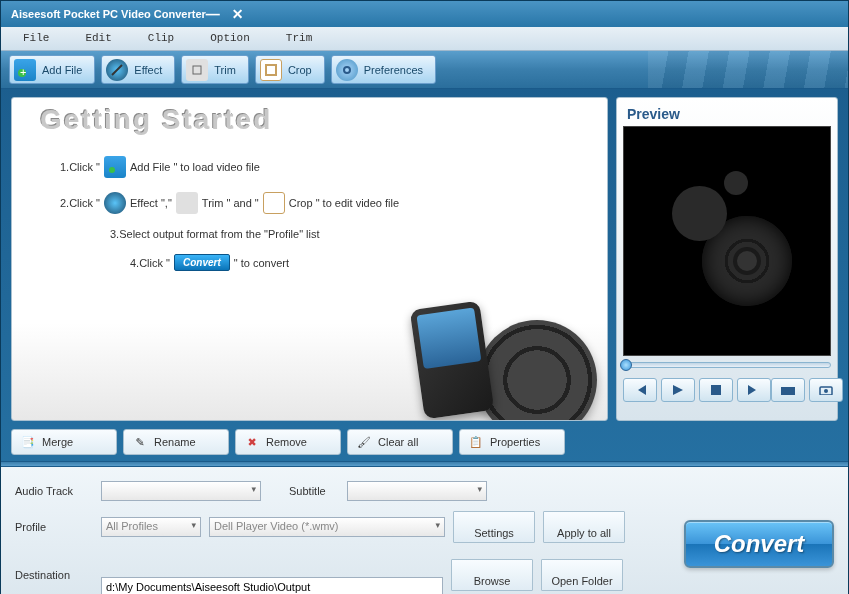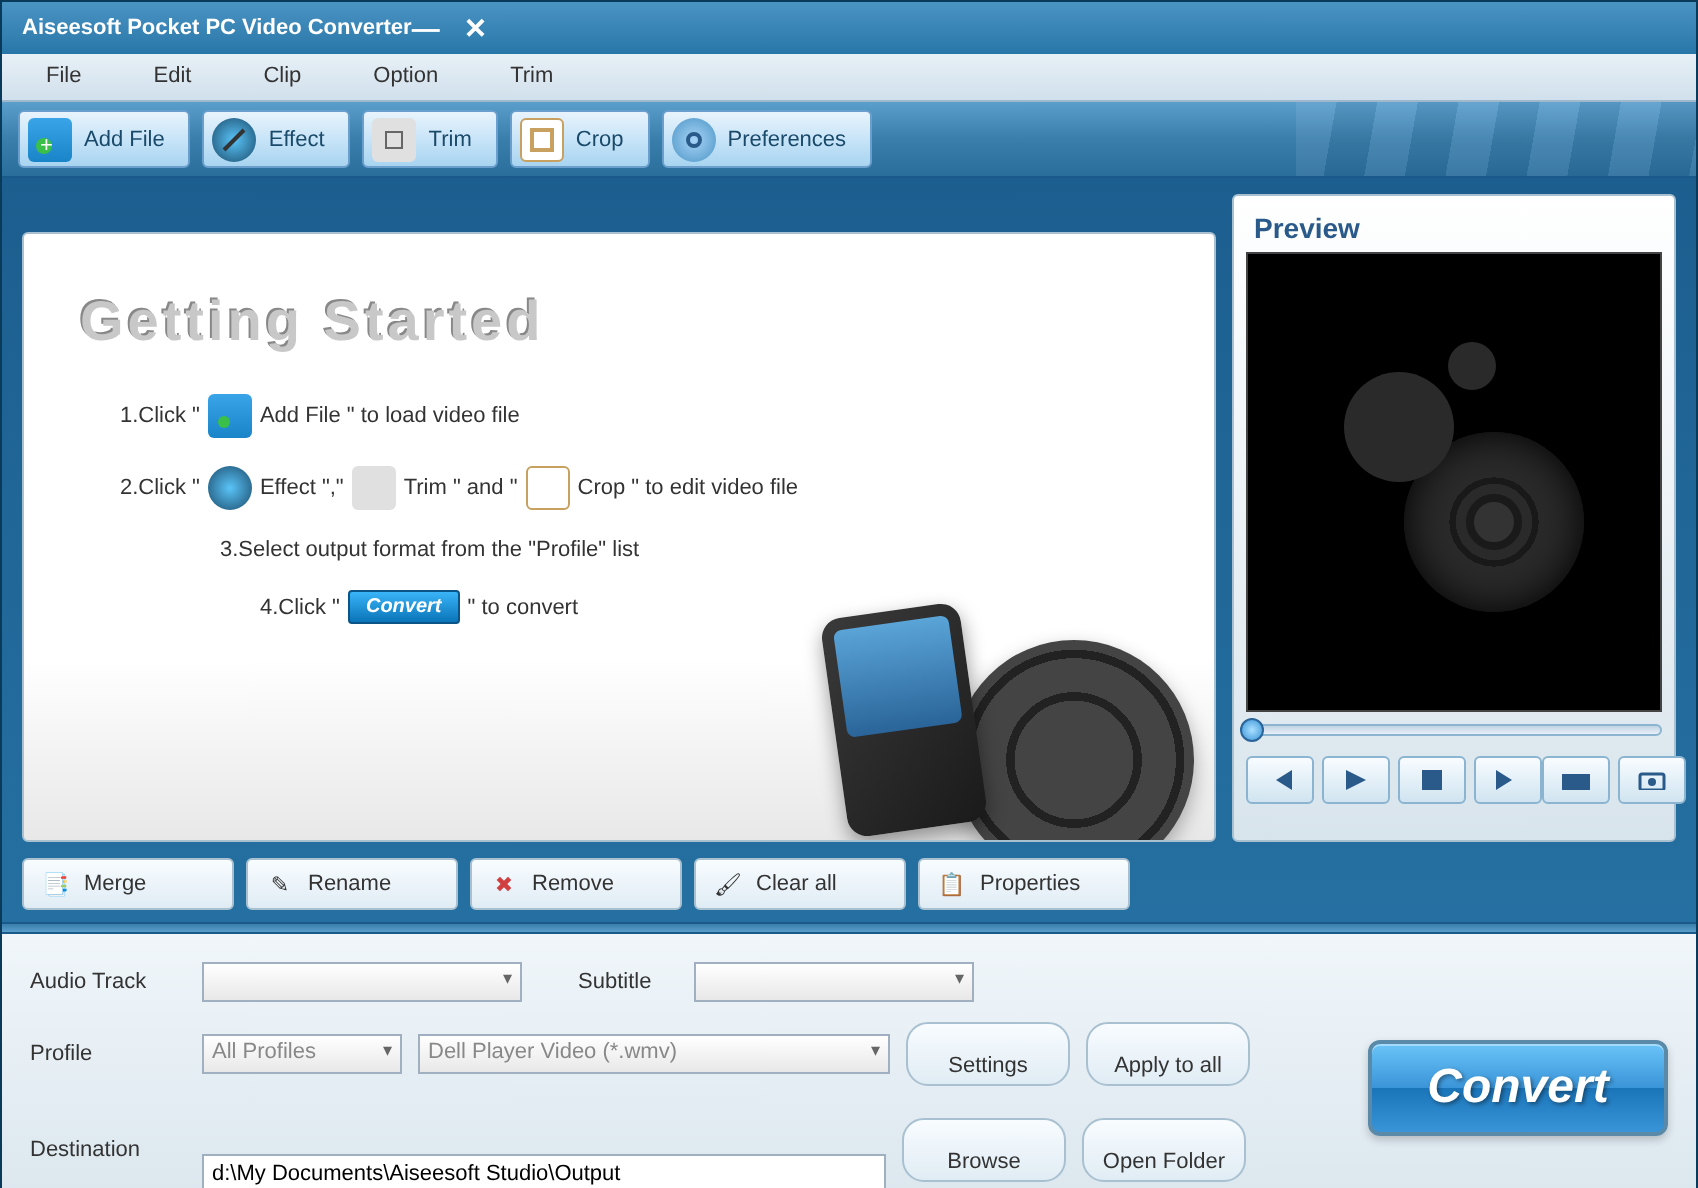--- a/index.html
+++ b/index.html
@@ -2,32 +2,32 @@
 <html><head>
 <meta charset="utf-8">
 <style>
 * { margin: 0; padding: 0; box-sizing: border-box; font-family: Tahoma, Arial, sans-serif; font-size: 11px; }
 body { background: #eee; }
 .window { width: 849px; height: 594px; background: linear-gradient(to bottom, #1a5a8a 0%, #2876a8 100%); border: 1px solid #0a3a5a; position: relative; }
 .titlebar { height: 26px; background: linear-gradient(to bottom, #4a94c4, #2876a8); color: #fff; font-weight: bold; padding: 6px 10px; display: flex; align-items: center; }
 .titlebar-buttons { display: flex; gap: 12px; padding-right: 8px; }
 .titlebar-btn { color: #fff; font-size: 14px; cursor: pointer; font-weight: bold; }
 .menubar { height: 24px; background: linear-gradient(to bottom, #e8f0f6, #d0e0ec); display: flex; padding: 0 4px; border-bottom: 1px solid #a0b8cc; }
-.menu-item { padding: 5px 18px; cursor: pointer; color: #333; }
+.menu-item { padding: 5px 18px; cursor: pointer; color: #333; font-family: Liberation Mono, monospace; }
 .toolbar { height: 38px; background: linear-gradient(to bottom, #5a9ecc, #3a7eac 50%, #2a6e9c); display: flex; padding: 4px 8px; gap: 6px; position: relative; border-bottom: 1px solid #1a5a8a; }
 .toolbar::after { content:""; position:absolute; right:0; top:0; bottom:0; width:200px; background: repeating-linear-gradient(100deg, rgba(255,255,255,0.08) 0 20px, rgba(0,0,0,0.05) 20px 40px); }
 .tb-btn { display: flex; align-items: center; gap: 6px; background: linear-gradient(to bottom, #e8f4fc, #c8e4f8 50%, #a8d4f0); border: 1px solid #6a9ecc; border-radius: 3px; padding: 3px 12px 3px 4px; cursor: pointer; color: #1a4a6a; position: relative; z-index: 1; }
 .tb-icon { width: 22px; height: 22px; border-radius: 3px; display: flex; align-items: center; justify-content: center; }
 .tb-icon.film { background: linear-gradient(#3aa4e8,#1a84c8); }
 .tb-icon.effect { background: radial-gradient(circle,#5ac4f8,#1a4a6a); border-radius: 50%; }
 .tb-icon.trim { background: #e0e0e0; }
 .tb-icon.crop { background: #fff; border: 1px solid #c8a060; }
 .tb-icon.pref { background: radial-gradient(circle,#a8d4f8,#4a94c4); border-radius: 50%; }
 .main-area { display: flex; padding: 8px 10px; gap: 8px; height: 340px; }
-.left-panel { flex: 1; background: linear-gradient(to bottom, #fff 0%, #fff 70%, #e8e8e8 100%); border: 1px solid #a8c0d0; border-radius: 3px; padding: 28px 28px; position: relative; overflow: hidden; margin-top: 19px; }
+.left-panel { flex: 1; background: linear-gradient(to bottom, #fff 0%, #fff 70%, #e8e8e8 100%); border: 1px solid #a8c0d0; border-radius: 3px; padding: 6px 28px; position: relative; overflow: hidden; }
 .right-panel { width: 222px; background: linear-gradient(to bottom, #fff, #d8e4ec); border: 1px solid #a8c0d0; border-radius: 3px; padding: 6px; }
 .getting-started { font-size: 28px; font-weight: bold; color: #c8c8c8; text-shadow: 1px 1px 0 #fff, -1px -1px 0 #888; letter-spacing: 2px; margin-bottom: 20px; font-family: Arial; }
 .step { margin: 14px 0 14px 20px; color: #333; display: flex; align-items: center; gap: 4px; }
 .step-icon { width: 22px; height: 22px; display: inline-flex; align-items: center; justify-content: center; border-radius: 3px; }
 .convert-chip { display: inline-block; background: linear-gradient(to bottom,#3ab4f8,#0a74b8); color: #fff; font-weight: bold; font-style: italic; padding: 2px 8px; border: 1px solid #0a5488; border-radius: 2px; font-size: 10px; }
 .phone-reel { position: absolute; right: 10px; bottom: 0; width: 180px; height: 130px; }
 .reel { position: absolute; right: 0; bottom: -20px; width: 120px; height: 120px; border-radius: 50%; background: radial-gradient(circle, #444 0 35%, #222 35% 40%, #444 40% 60%, #222 60% 65%, #444 65% 90%, #000 90%); box-shadow: 0 4px 10px rgba(0,0,0,0.3); }
 .phone { position: absolute; left: 0; bottom: 5px; width: 70px; height: 110px; background: linear-gradient(135deg,#3a3a3a,#1a1a1a); border-radius: 10px; box-shadow: 0 4px 10px rgba(0,0,0,0.4); transform: rotate(-8deg); }
 .phone::before { content:""; position:absolute; top:6px; left:6px; right:6px; height:54px; background: linear-gradient(to bottom,#5aa4d8,#2a6498); border-radius: 4px; }
 .preview-label { color: #2a5a8a; font-weight: bold; padding: 2px 4px 4px; font-size: 14px; }
@@ -47,21 +47,21 @@
 .act-btn { display: flex; align-items: center; gap: 6px; background: linear-gradient(to bottom,#f8fcff,#e0ecf4); border: 1px solid #a8c0d0; border-radius: 3px; padding: 4px 12px 4px 8px; cursor: pointer; color: #333; flex: 1; max-width: 106px; }
 .act-icon { width: 16px; height: 16px; display: flex; align-items: center; justify-content: center; }
 .separator { height: 6px; background: linear-gradient(to bottom,#3a7eac,#5a9ecc); margin: 0; border-top: 1px solid #1a5a8a; border-bottom: 1px solid #1a5a8a; }
 .settings-area { background: linear-gradient(to bottom,#f0f6fa,#d8e4ec); padding: 14px 14px; display:flex; gap:20px; }
 .settings-left { flex:1; }
 .row { display: flex; align-items: center; gap: 8px; margin-bottom: 10px; }
 .row label { width: 78px; color: #333; }
 .select, .input { height: 20px; border: 1px solid #a0b0c0; background: #fff; padding: 2px 4px; color: #888; font-size: 11px; }
 .select { background: linear-gradient(to bottom,#fff,#e8e8e8); position: relative; }
 .select::after { content:"▾"; position:absolute; right:4px; top:2px; color:#666; font-size:9px; }
-.sm-btn { height: 22px; padding: 15px 8px; background: linear-gradient(to bottom,#f8fcff,#e0ecf4); border: 1px solid #a8c0d0; border-radius: 11px; cursor: pointer; color: #333; min-width: 82px; }
+.sm-btn { height: 22px; padding: 15px 8px; background: linear-gradient(to bottom,#f8fcff,#e0ecf4); border: 1px solid #a8c0d0; border-radius: 1px; cursor: pointer; color: #333; min-width: 82px; }
 .convert-btn { width: 150px; height: 48px; background: linear-gradient(to bottom,#6ac4f8 0%,#3a94d8 50%,#1a74b8 50%,#3a94d8 100%); border: 2px solid #5a8aa8; border-radius: 6px; color: #fff; font-size: 24px; font-weight: bold; font-style: italic; cursor: pointer; text-shadow: 1px 1px 2px rgba(0,0,0,0.4); box-shadow: inset 0 1px 0 rgba(255,255,255,0.4), 0 2px 4px rgba(0,0,0,0.2); align-self: center; }
 </style>
 </head>
 <body>
 
 <div class="window">
   <div class="titlebar">
     <span>Aiseesoft Pocket PC Video Converter</span>
     <div class="titlebar-buttons">
       <span class="titlebar-btn">—</span>

